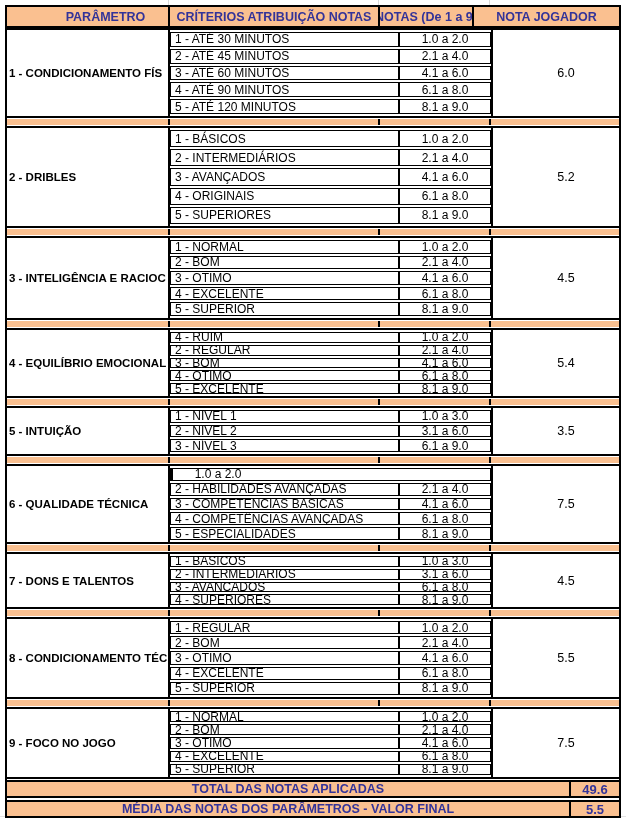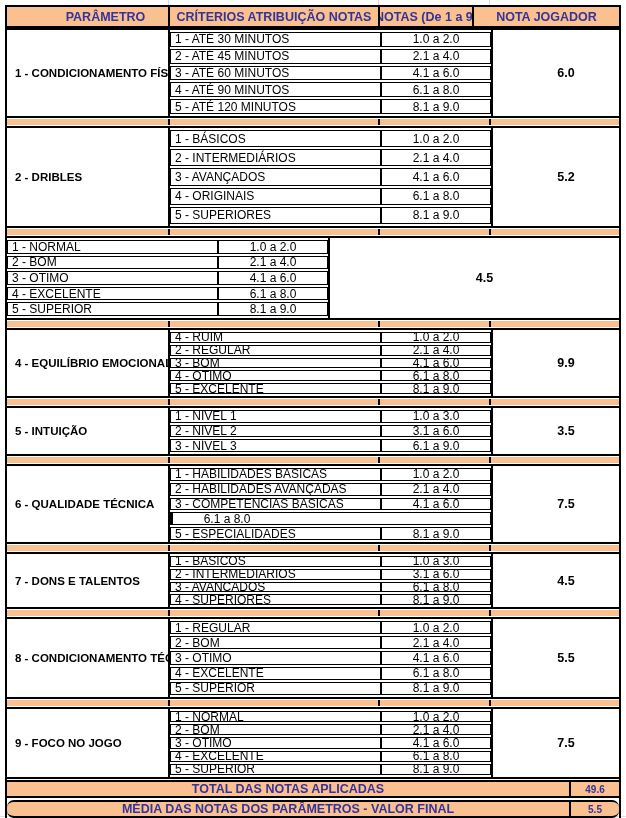--- a/index.html
+++ b/index.html
@@ -20,46 +20,46 @@
   .th{box-sizing:border-box;display:flex;align-items:center;justify-content:center;
     color:var(--hdr);font-weight:bold;font-size:12.5px;white-space:nowrap;overflow:hidden;}
   .th1{width:163px;border-right:2px solid #000;padding-left:36px;}
   .th2{width:210px;border-right:2px solid #000;}
   .th3{width:94px;border-right:2px solid #000;}
   .th4{flex:1;}
 
   
   .section{display:flex;border-top:2px solid #000;border-bottom:2px solid #000;box-sizing:border-box;background:#fff;}
   .sec-param{width:163px;box-sizing:border-box;border-right:2px solid #000;display:flex;align-items:center;
-    padding-left:8px;font-weight:bold;font-size:11.5px;white-space:nowrap;overflow:hidden;}
+    padding-left:2px;font-weight:bold;font-size:11.5px;white-space:nowrap;overflow:hidden;}
   .sec-mid{width:321px;box-sizing:border-box;display:flex;flex-direction:column;padding:1px 0;}
   .crit-row{flex:1;display:flex;border:1.5px solid #000;margin:1px 0;box-sizing:border-box;background:#fff;min-height:0;}
   .crit-label{flex:1;display:flex;align-items:center;padding-left:4px;font-size:12px;white-space:nowrap;overflow:hidden;}
-  .crit-range{width:110px;box-sizing:border-box;border-left:2px solid #000;display:flex;align-items:center;
+  .crit-range{width:92px;box-sizing:border-box;border-left:2px solid #000;display:flex;align-items:center;
     justify-content:center;font-size:12px;}
   .sec-nota{flex:1;box-sizing:border-box;border-left:2px solid #000;display:flex;align-items:center;
-    justify-content:center;font-weight:bold;font-size:12.5px;padding-left:20px;}
+    justify-content:center;font-weight:normal;font-size:12.5px;padding-left:20px;}
 
   
   .sep{display:flex;height:8px;padding:1px 0;box-sizing:border-box;background:#fff;}
   .sep-cell{height:6px;background:var(--band);box-sizing:border-box;}
   .sep-c1{width:163px;border-right:2px solid #000;}
   .sep-c2{width:210px;border-right:2px solid #000;}
   .sep-c3{width:111px;border-right:2px solid #000;}
   .sep-c4{flex:1;}
 
   
   .footer-row{display:flex;height:18px;border-top:2px solid #000;border-bottom:2px solid #000;
     background:var(--band);box-sizing:border-box;}
   .footer-row.first{margin-top:1px;}
-  .footer-row.second{margin-top:2px;border-radius:7px;}
+  .footer-row.second{margin-top:2px;}
   .footer-label{width:564px;box-sizing:border-box;border-right:2px solid #000;display:flex;align-items:center;
     justify-content:center;color:var(--hdr);font-weight:bold;font-size:12.5px;white-space:nowrap;overflow:hidden;}
   .footer-value{flex:1;display:flex;align-items:center;justify-content:center;color:var(--hdr);
-    font-weight:bold;font-size:10px;}
+    font-weight:bold;font-size:13px;}
 </style>
 </head>
 <body style="--band: #FAC090; --hdr: #333399;">
 
 <div class="gridline-v" style="left:168px"></div>
 <div class="gridline-v" style="left:378px"></div>
 <div class="gridline-v" style="left:489px"></div>
 <div class="gridline-h"></div>
 
 <div class="table-wrap">
@@ -130,20 +130,21 @@
         </div>
         <div class="sec-nota">5.2</div>
       </div>
       <div class="sep">
         <div class="sep-cell sep-c1"></div>
         <div class="sep-cell sep-c2"></div>
         <div class="sep-cell sep-c3"></div>
         <div class="sep-cell sep-c4"></div>
       </div>
       <div class="section" style="height: 84px;">
+        <div class="sec-param">3 - INTELIGÊNCIA E RACIOC</div>
         <div class="sec-mid">
           <div class="crit-row">
             <div class="crit-label">1 - NORMAL</div>
             <div class="crit-range">1.0 a 2.0</div>
           </div>
           <div class="crit-row">
             <div class="crit-label">2 - BOM</div>
             <div class="crit-range">2.1 a 4.0</div>
           </div>
           <div class="crit-row">
@@ -184,21 +185,21 @@
           </div>
           <div class="crit-row">
             <div class="crit-label">4 - ÓTIMO</div>
             <div class="crit-range">6.1 a 8.0</div>
           </div>
           <div class="crit-row">
             <div class="crit-label">5 - EXCELENTE</div>
             <div class="crit-range">8.1 a 9.0</div>
           </div>
         </div>
-        <div class="sec-nota">9.9</div>
+        <div class="sec-nota">5.4</div>
       </div>
       <div class="sep">
         <div class="sep-cell sep-c1"></div>
         <div class="sep-cell sep-c2"></div>
         <div class="sep-cell sep-c3"></div>
         <div class="sep-cell sep-c4"></div>
       </div>
       <div class="section" style="height: 50px;">
         <div class="sec-param">5 - INTUIÇÃO</div>
         <div class="sec-mid">
@@ -220,32 +221,32 @@
       <div class="sep">
         <div class="sep-cell sep-c1"></div>
         <div class="sep-cell sep-c2"></div>
         <div class="sep-cell sep-c3"></div>
         <div class="sep-cell sep-c4"></div>
       </div>
       <div class="section" style="height: 80px;">
         <div class="sec-param">6 - QUALIDADE TÉCNICA</div>
         <div class="sec-mid">
           <div class="crit-row">
-            <div class="crit-label">1 - HABILIDADES BÁSICAS</div>
             <div class="crit-range">1.0 a 2.0</div>
           </div>
           <div class="crit-row">
             <div class="crit-label">2 - HABILIDADES AVANÇADAS</div>
             <div class="crit-range">2.1 a 4.0</div>
           </div>
           <div class="crit-row">
             <div class="crit-label">3 - COMPETÊNCIAS BÁSICAS</div>
             <div class="crit-range">4.1 a 6.0</div>
           </div>
           <div class="crit-row">
+            <div class="crit-label">4 - COMPETÊNCIAS AVANÇADAS</div>
             <div class="crit-range">6.1 a 8.0</div>
           </div>
           <div class="crit-row">
             <div class="crit-label">5 - ESPECIALIDADES</div>
             <div class="crit-range">8.1 a 9.0</div>
           </div>
         </div>
         <div class="sec-nota">7.5</div>
       </div>
       <div class="sep">

